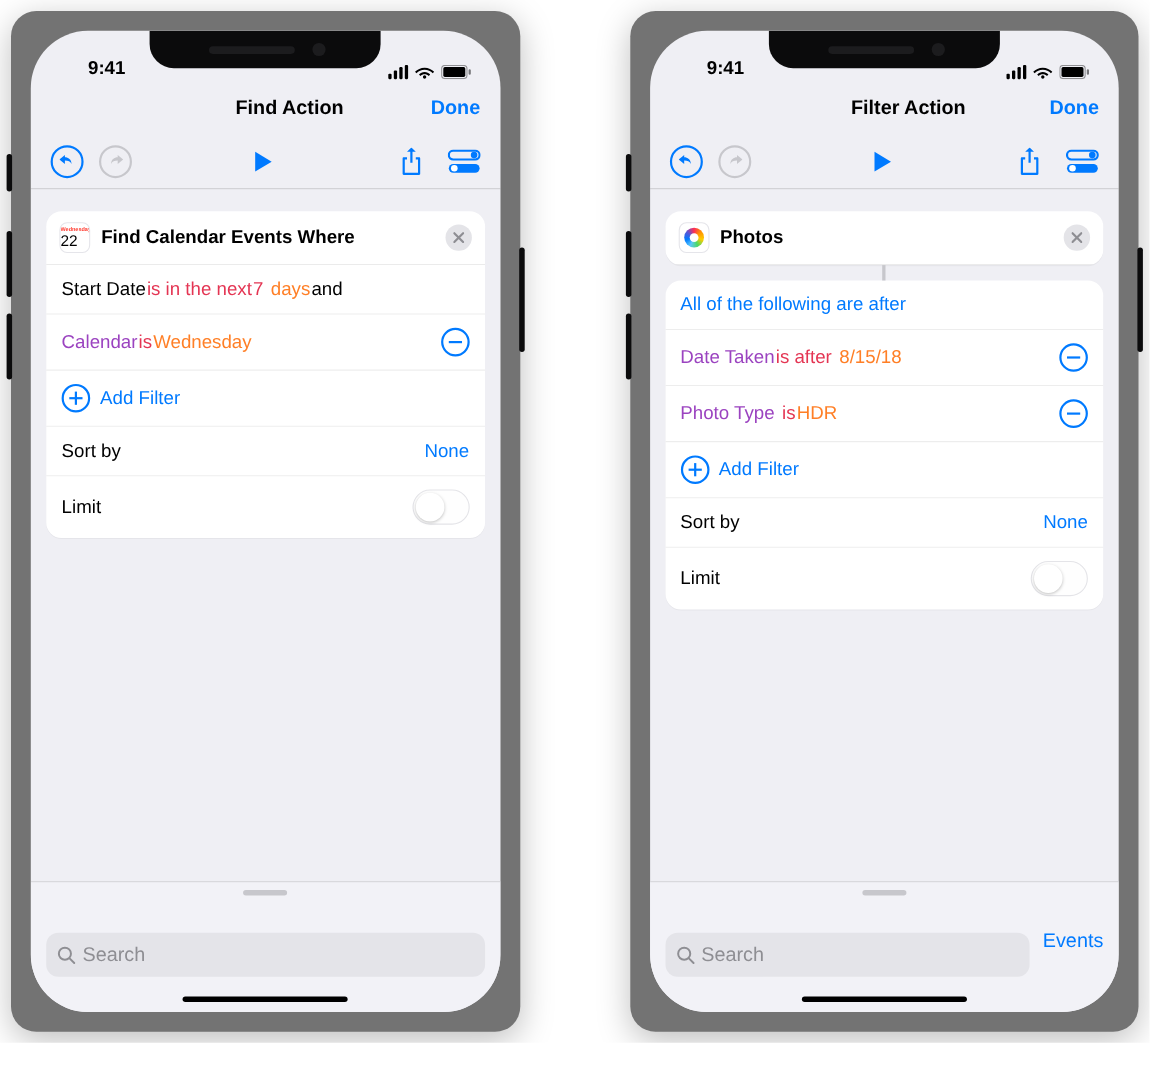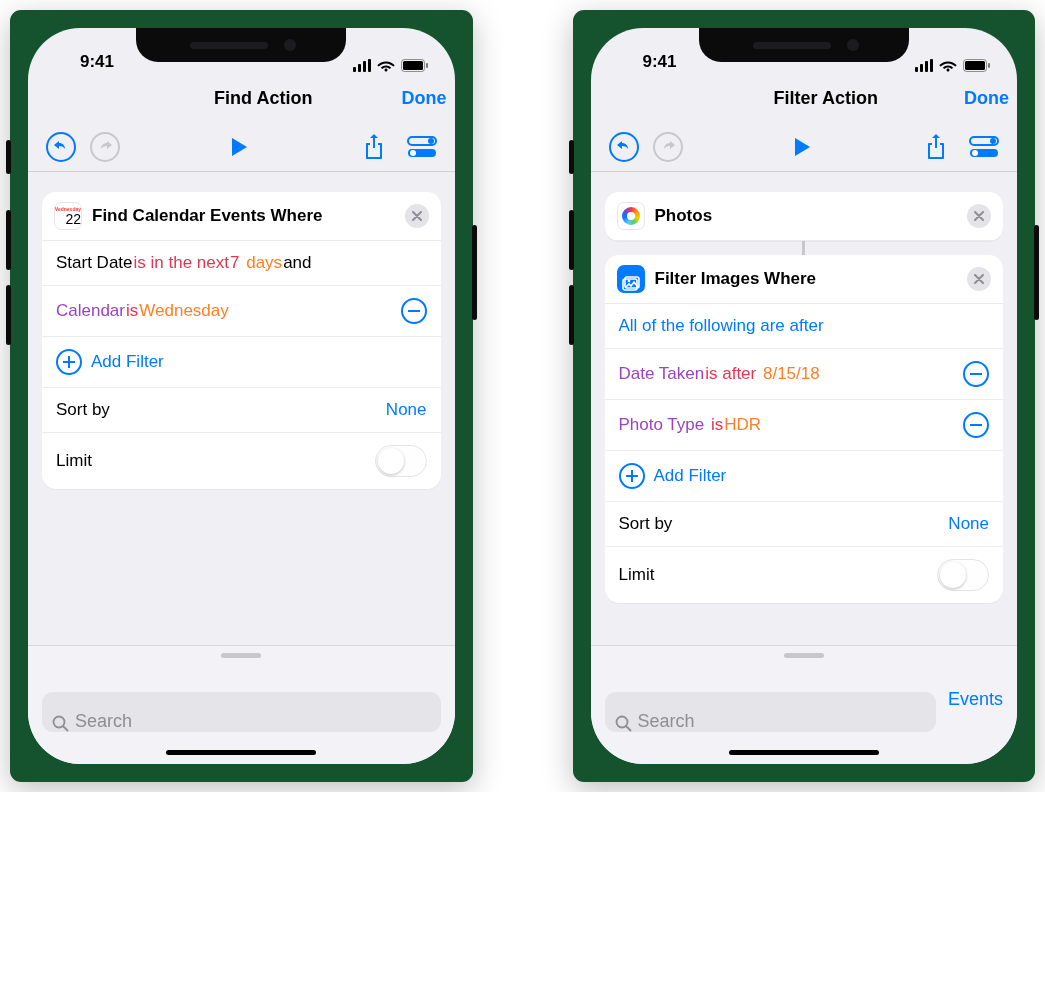--- a/index.html
+++ b/index.html
@@ -9,23 +9,23 @@
     -webkit-font-smoothing: antialiased;
     display: flex;
     gap: 100px;
     padding: 10px;
     align-items: flex-start;
   }
 
   
   .phone {
     width: 470px;
-    height: 772px;
-    background: #14532d;
-    border-radius: 11px;
+    height: 928px;
+    background: #737373;
+    border-radius: 23px;
     padding: 18px;
     position: relative;
     box-shadow: 0 8px 30px rgba(0,0,0,.25);
   }
   .phone::before, .phone::after {
     content: "";
     position: absolute;
     background: #0b0b0c;
     border-radius: 6px;
   }
@@ -99,21 +99,21 @@
     display:flex;
     align-items:center;
     justify-content:center;
     position:relative;
     font-size:18px;
     font-weight:600;
     margin-left:44px;
   }
   .navbar .done {
     position:absolute;
-    right:8px;
+    right:18px;
     color:#007aff;
     font-weight:600;
   }
 
   
   .toolbar {
     height: 50px;
     display:flex;
     align-items:center;
     padding: 0 18px;
@@ -147,21 +147,21 @@
     padding: 10px 12px;
     font-size:17px;
     font-weight:700;
     gap:10px;
     border-bottom: 0.5px solid rgba(0,0,0,.08);
   }
   .card-header .app-icon {
     width:28px; height:28px;
     border-radius:7px;
     display:flex;
-    align-items:flex-end;
+    align-items:flex-start;
     justify-content:center;
     flex-shrink:0;
   }
   .card-header .title { flex:1; }
   .close-pill {
     width:24px; height:24px;
     background:#e4e4e8;
     border-radius:50%;
     display:flex;
     align-items:center;
@@ -300,21 +300,21 @@
     align-items:center;
     gap:12px;
     margin-top:10px;
   }
   .search {
     flex:1;
     height:40px;
     background:#e4e4e9;
     border-radius:11px;
     display:flex;
-    align-items:flex-end;
+    align-items:center;
     padding:0 10px;
     color:#8e8e93;
     font-size:18px;
     gap:6px;
     margin-top:26px;
   }
   .cancel-btn {
     color:#007aff;
     font-size:18px;
   }
@@ -556,36 +556,20 @@
             <svg width="10" height="10" viewBox="0 0 10 10">
                 <path d="M1 1l8 8M9 1l-8 8" stroke="#8e8e93" stroke-width="2" stroke-linecap="round"></path>
               </svg>
           </div>
         </div>
       </div>
 
       <div class="connector"></div>
 
       <div class="card">
-        <div class="card-header">
-          <div class="app-icon shortcuts-icon">
-            <svg width="18" height="18" viewBox="0 0 18 18">
-                <rect x="1" y="4" width="14" height="11" rx="2" fill="none" stroke="#fff" stroke-width="1.6"></rect>
-                <rect x="3" y="2" width="14" height="11" rx="2" fill="none" stroke="#fff" stroke-width="1.6"></rect>
-                <circle cx="7" cy="6" r="1.3" fill="#fff"></circle>
-                <path d="M4 12l3-3 2 2 3-4 4 5" fill="none" stroke="#fff" stroke-width="1.6"></path>
-              </svg>
-          </div>
-          <div class="title">Filter Images Where</div>
-          <div class="close-pill">
-            <svg width="10" height="10" viewBox="0 0 10 10">
-                <path d="M1 1l8 8M9 1l-8 8" stroke="#8e8e93" stroke-width="2" stroke-linecap="round"></path>
-              </svg>
-          </div>
-        </div>
 
         <div class="card-row">
           <span class="tok-blue">All of the following are after</span>
         </div>
 
         <div class="card-row">
           <span class="tok-purple">Date Taken</span>
           <span class="tok-red">is after</span>
           <span>&nbsp;</span>
           <span class="tok-orange">8/15/18</span>

